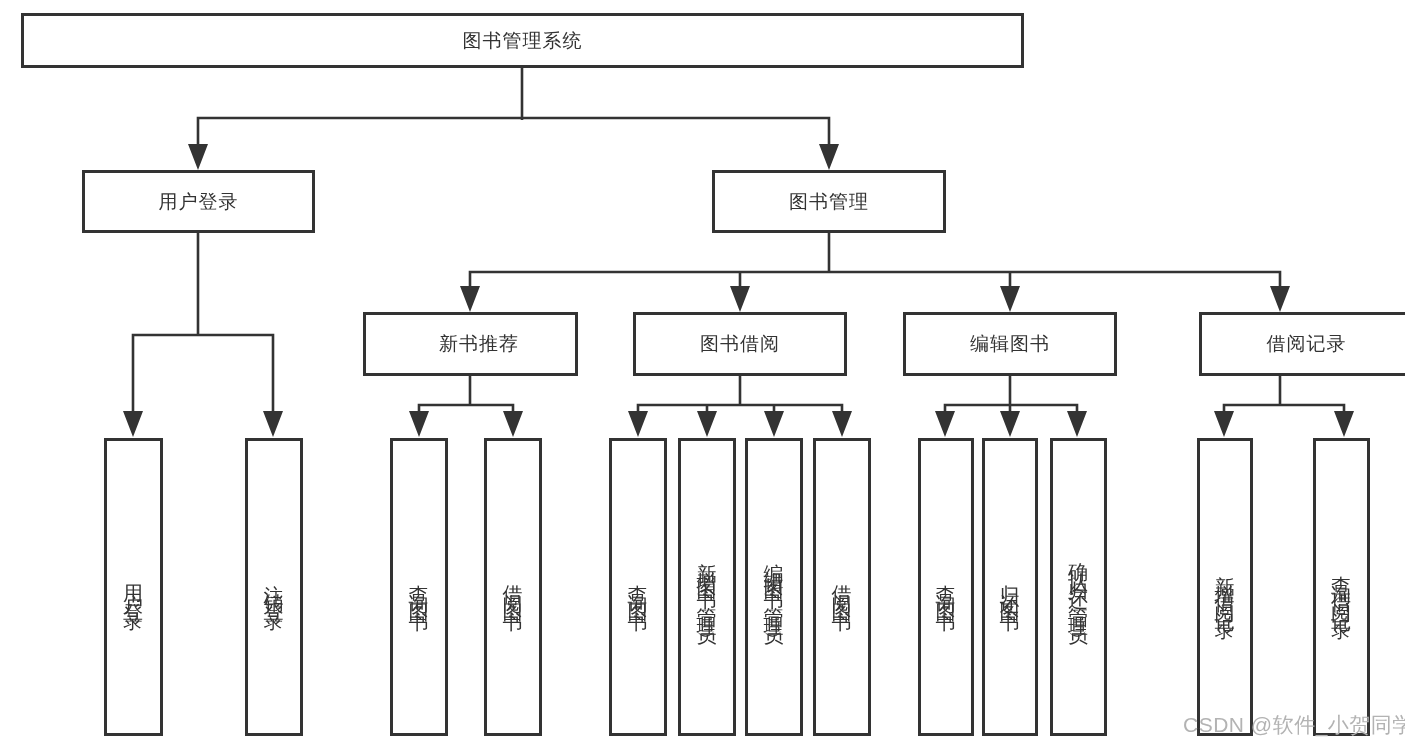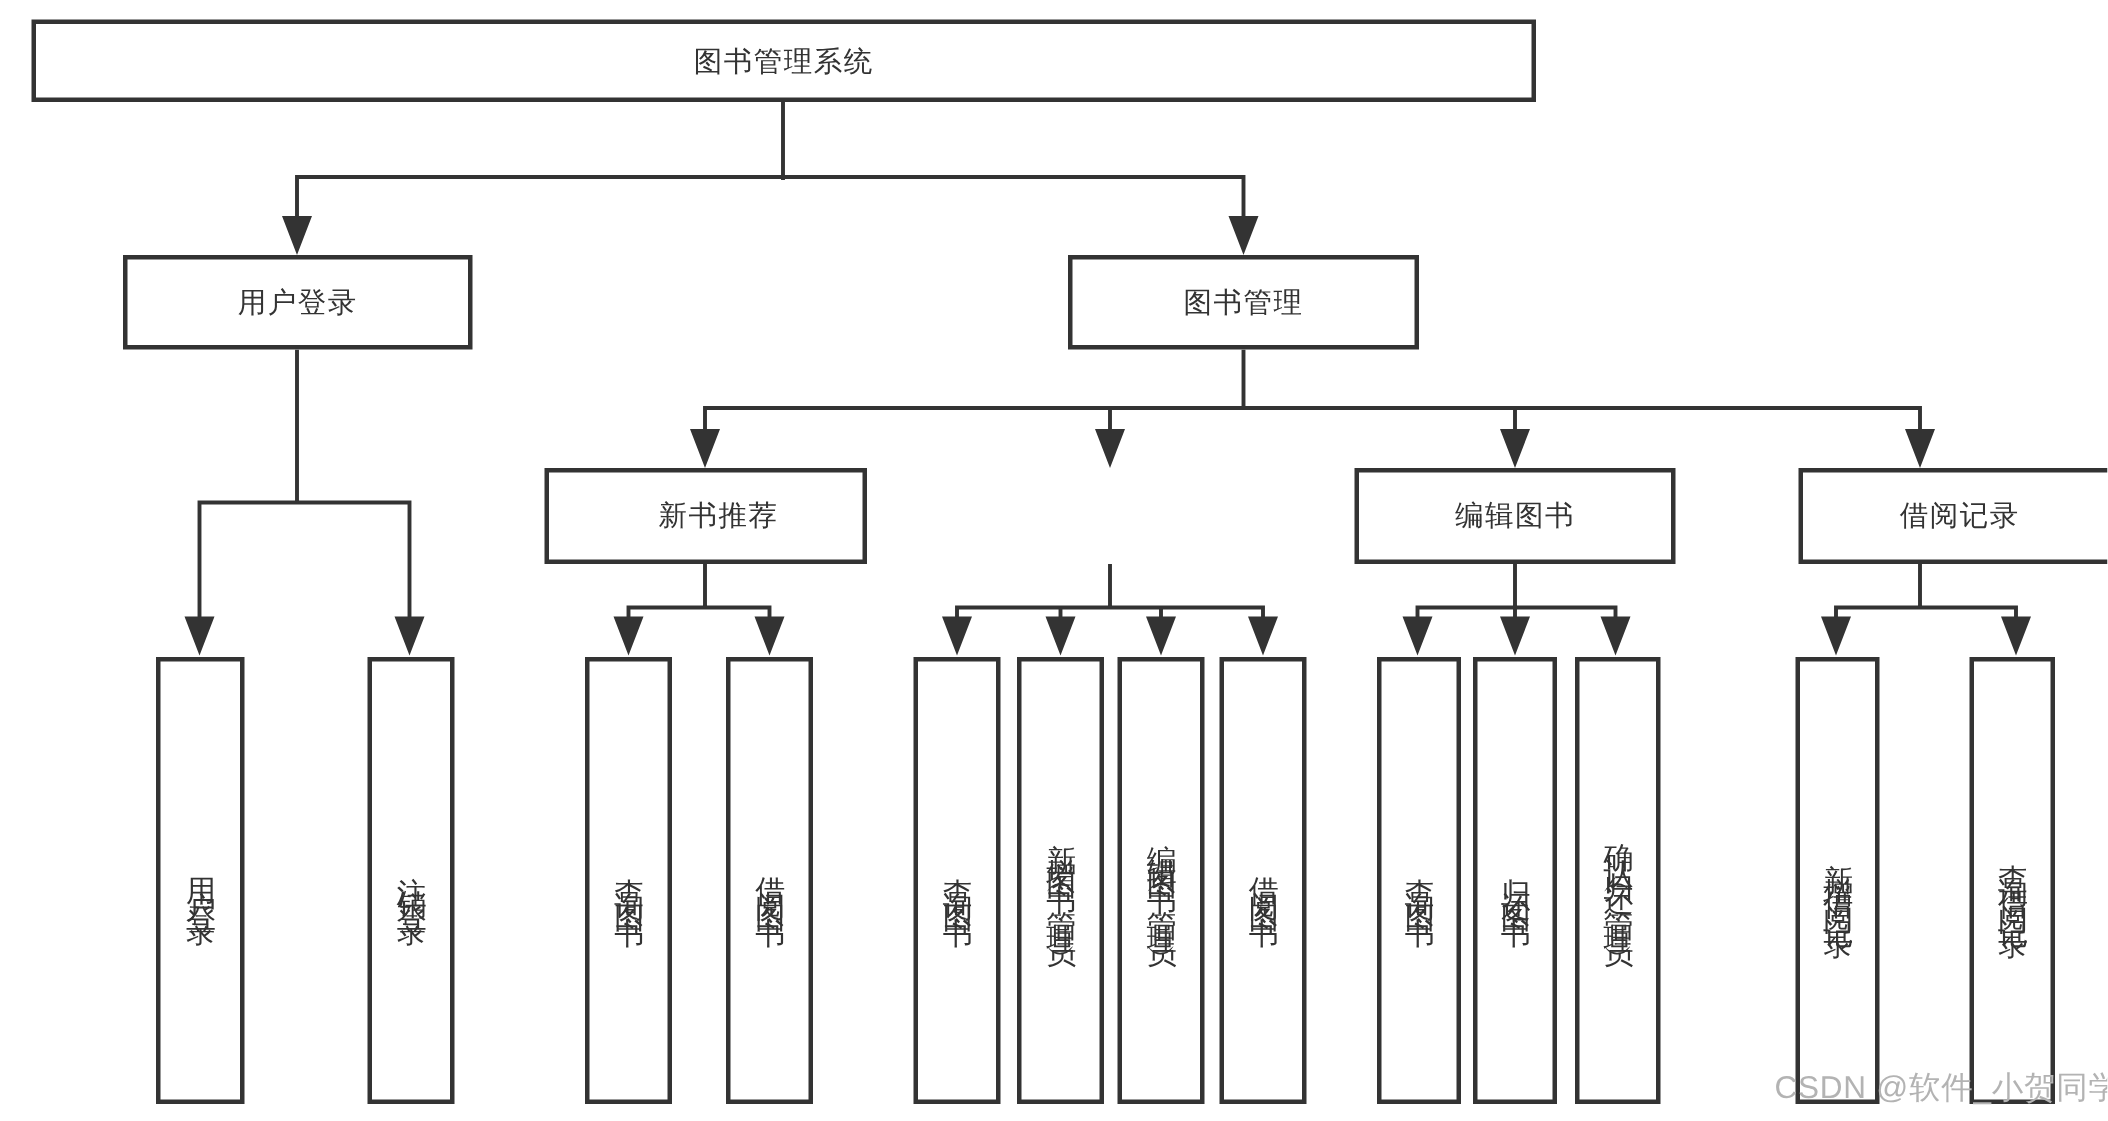--- a/index.html
+++ b/index.html
@@ -77,20 +77,23 @@
   <div class="node node-h" style="left:82px; top:170px; width:233px; height:63px;">
     <span>用户登录</span>
   </div>
   <div class="node node-h" style="left:712px; top:170px; width:234px; height:63px;">
     <span>图书管理</span>
   </div>
 
   <div class="node node-h" style="left:363px; top:312px; width:215px; height:64px;padding-left:17px;">
     <span>新书推荐</span>
   </div>
+  <div class="node node-h" style="left:633px; top:312px; width:214px; height:64px;">
+    <span>图书借阅</span>
+  </div>
   <div class="node node-h" style="left:903px; top:312px; width:214px; height:64px;">
     <span>编辑图书</span>
   </div>
   <div class="node node-h" style="left:1172px; top:312px; width:215px; height:64px;margin-left:27px;">
     <span>借阅记录</span>
   </div>
 
   <div class="node node-v" style="left:104px; top:438px; width:59px; height:298px;">
     <span>用户登录</span>
   </div>

